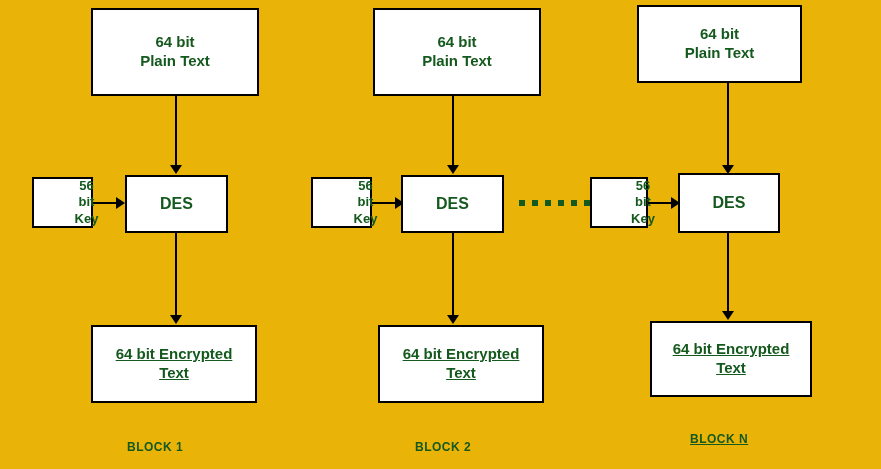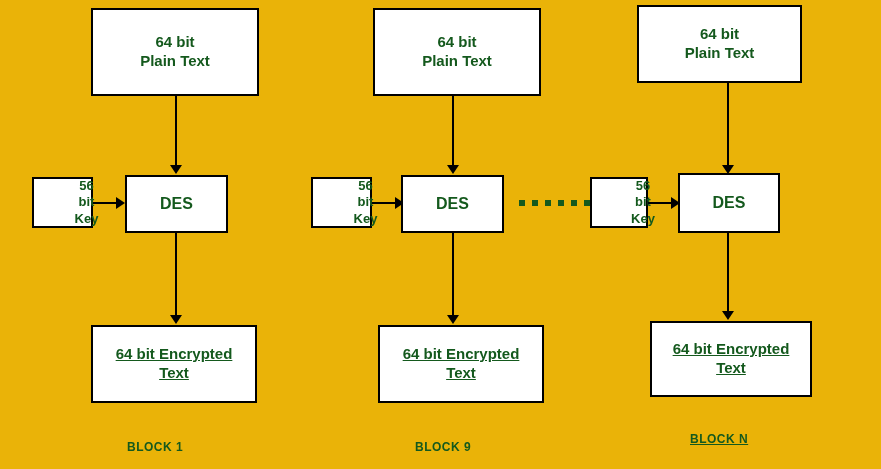--- a/index.html
+++ b/index.html
@@ -151,21 +151,21 @@
   </div>
   <div class="vline" style="left:452px; top:233px; height:84px;"></div>
   <div class="arrow-down" style="left:447px; top:315px;"></div>
 
   <div class="box box-enc" style="left:378px; top:325px; width:166px; height:78px;">
     <div>
       <div>64 bit Encrypted</div>
       <div>Text</div>
     </div>
   </div>
-  <div class="block-label" style="left:415px; top:440px;">BLOCK 9</div>
+  <div class="block-label" style="left:415px; top:440px;">BLOCK 2</div>
 
   <div class="ellipsis" style="left:519px; top:200px;">
     <span></span>
     <span></span>
     <span></span>
     <span></span>
     <span></span>
     <span></span>
   </div>
 

